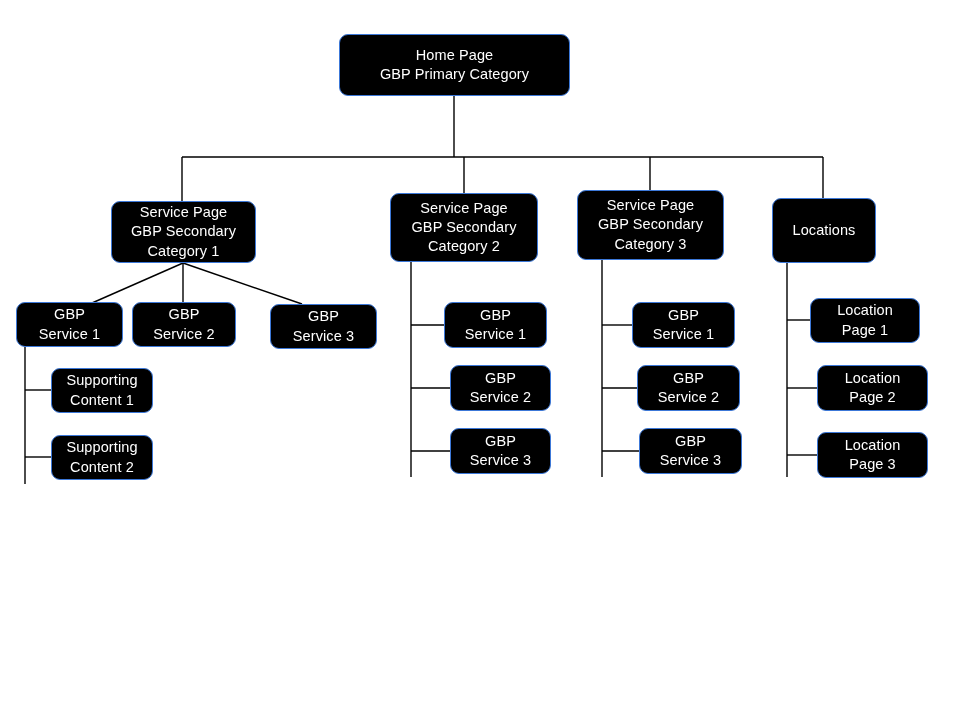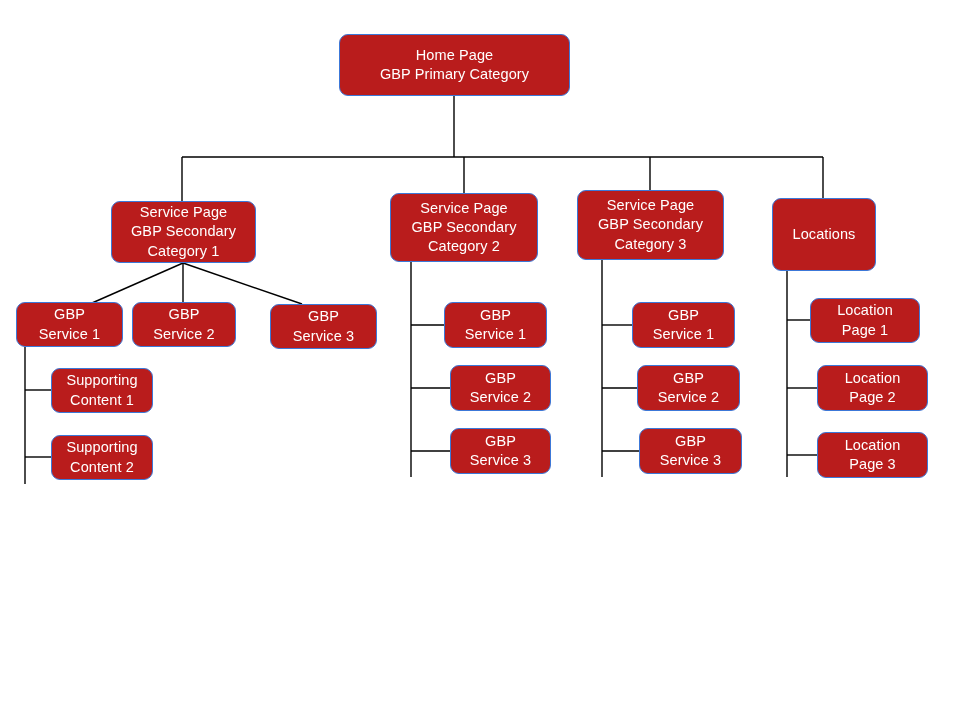--- a/index.html
+++ b/index.html
@@ -19,21 +19,21 @@
     position: absolute;
     left: 0;
     top: 0;
     width: 960px;
     height: 720px;
     pointer-events: none;
   }
   .node {
     position: absolute;
     box-sizing: border-box;
-    background: #b91c1c;
+    background: #000000;
     border: 1px solid #3c78d8;
     border-radius: 9px;
     color: #ffffff;
     display: flex;
     align-items: center;
     justify-content: center;
     text-align: center;
     line-height: 1.32;
     font-size: 14.5px;
     letter-spacing: 0.1px;
@@ -83,21 +83,21 @@
 GBP Primary Category</div>
     <div class="node" style="left: 111px; top: 201px; width: 145px; height: 62px;">Service Page
 GBP Secondary
 Category 1</div>
     <div class="node" style="left: 390px; top: 193px; width: 148px; height: 69px;">Service Page
 GBP Secondary
 Category 2</div>
     <div class="node" style="left: 577px; top: 190px; width: 147px; height: 70px;">Service Page
 GBP Secondary
 Category 3</div>
-    <div class="node" style="left: 772px; top: 198px; width: 104px; height: 73px;">Locations</div>
+    <div class="node" style="left: 772px; top: 198px; width: 104px; height: 65px;">Locations</div>
     <div class="node" style="left: 16px; top: 302px; width: 107px; height: 45px;">GBP
 Service 1</div>
     <div class="node" style="left: 132px; top: 302px; width: 104px; height: 45px;">GBP
 Service 2</div>
     <div class="node" style="left: 270px; top: 304px; width: 107px; height: 45px;">GBP
 Service 3</div>
     <div class="node" style="left: 51px; top: 368px; width: 102px; height: 45px;">Supporting
 Content 1</div>
     <div class="node" style="left: 51px; top: 435px; width: 102px; height: 45px;">Supporting
 Content 2</div>

